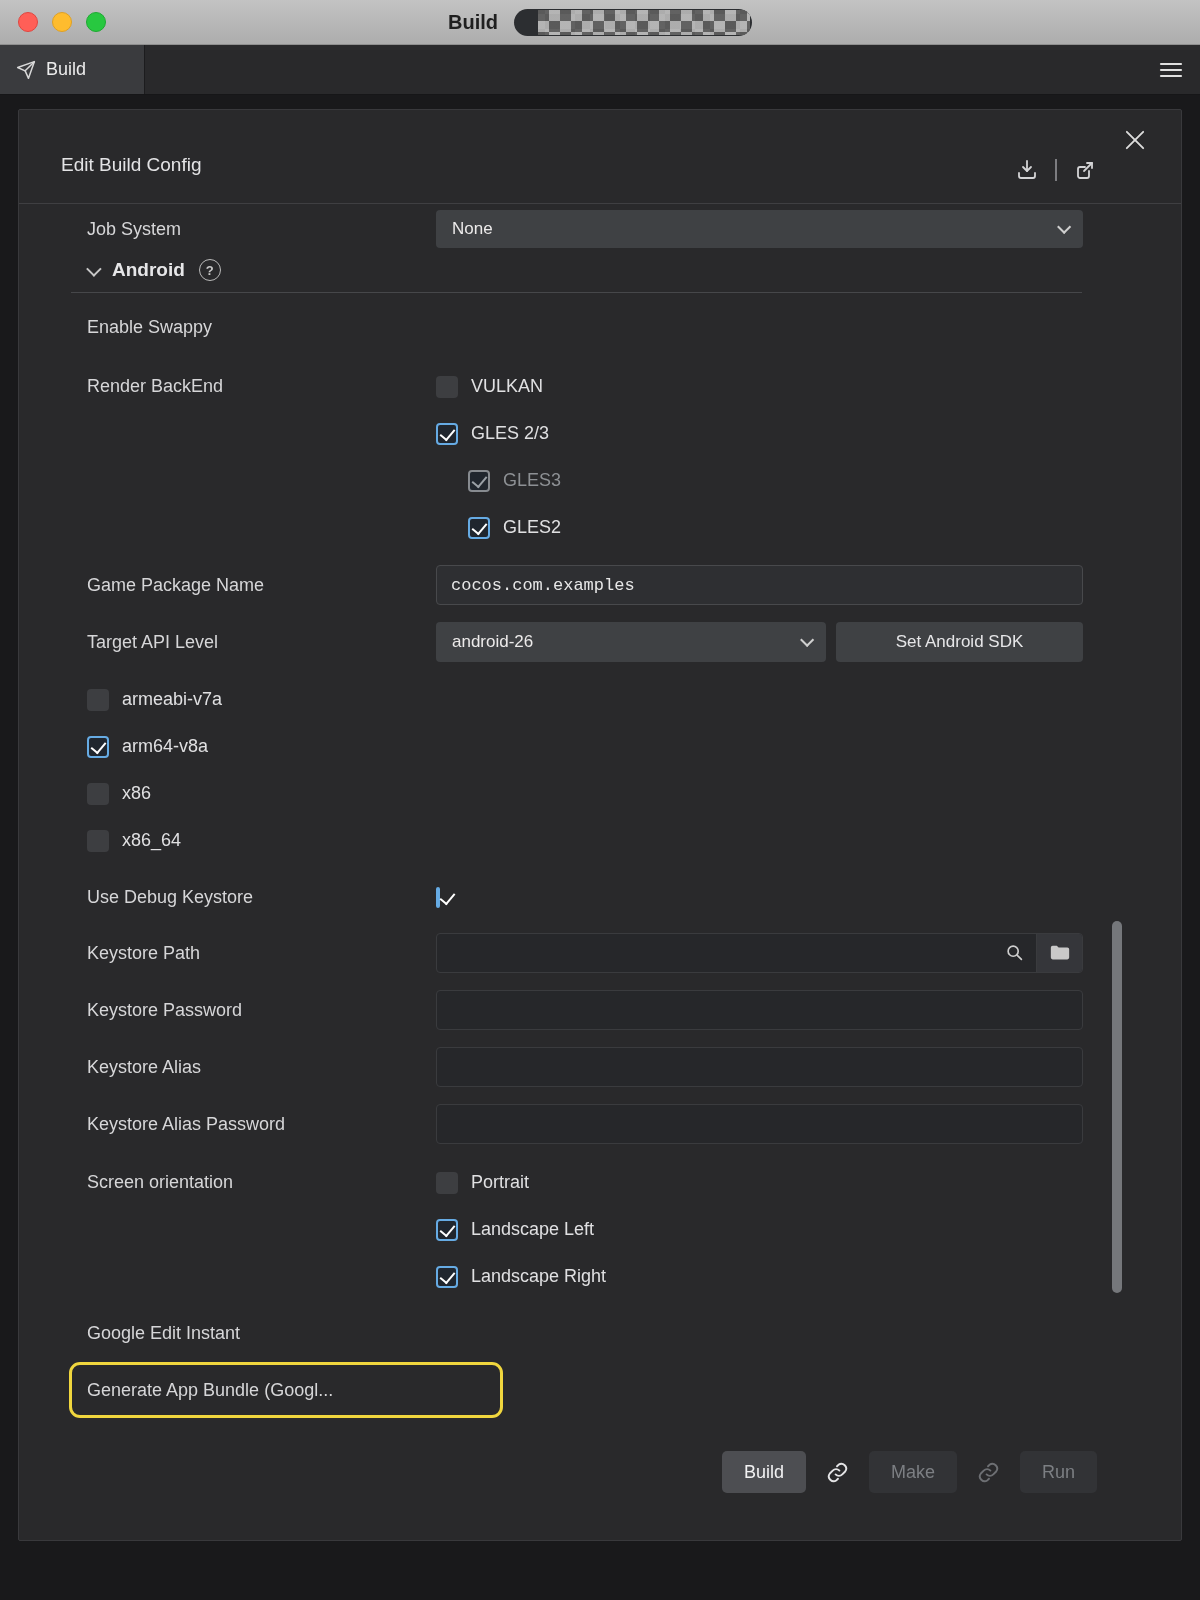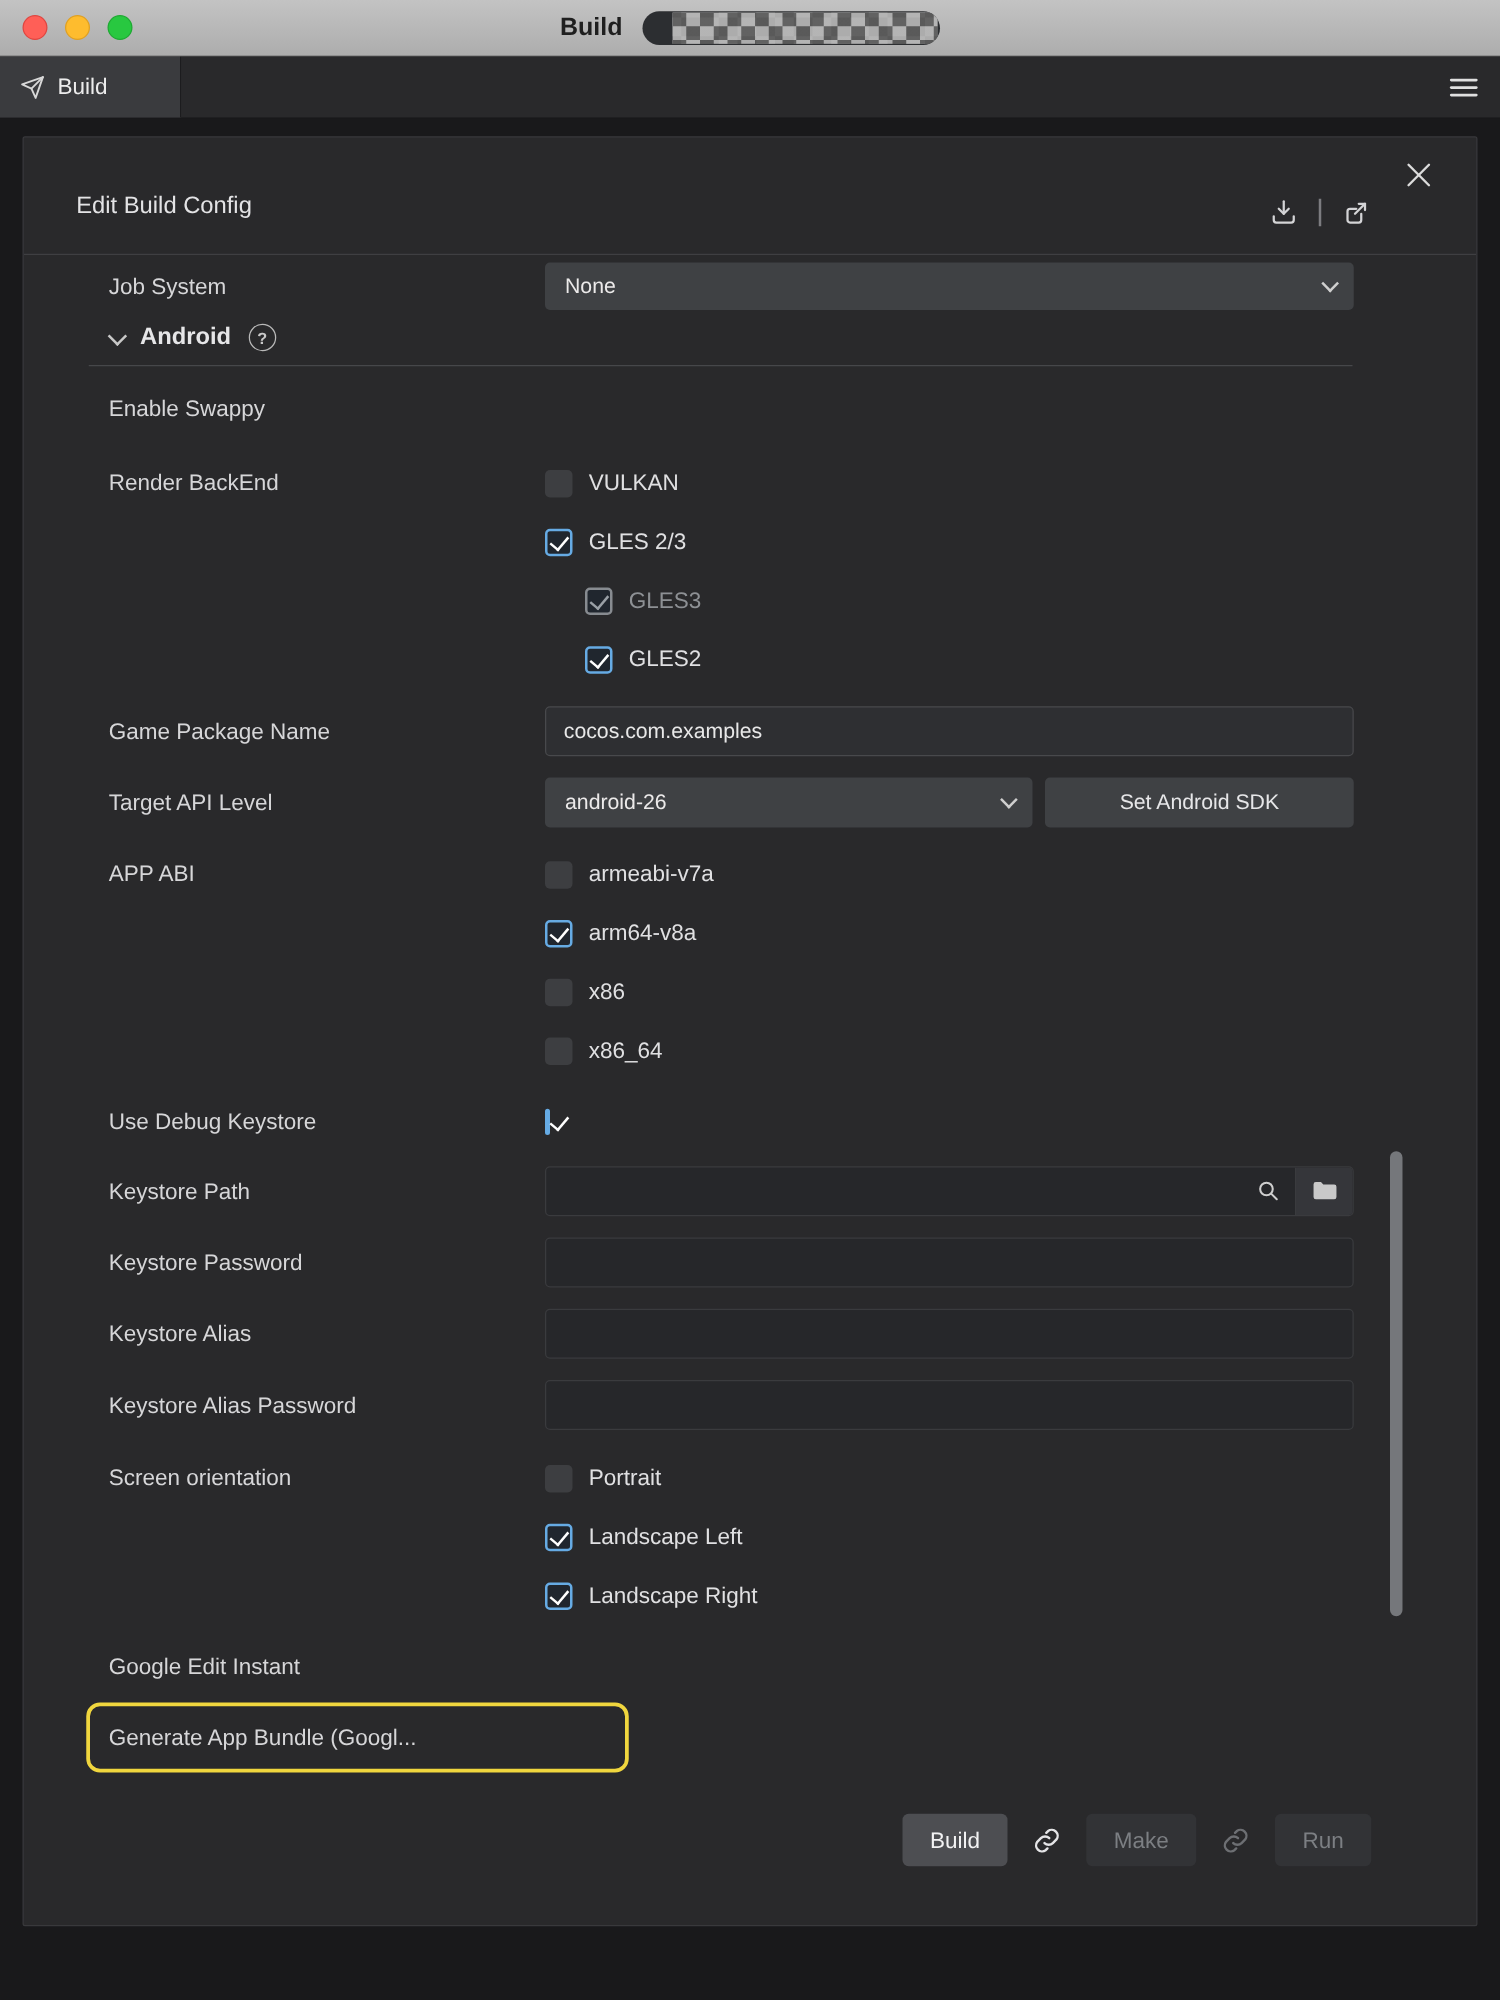--- a/index.html
+++ b/index.html
@@ -98,21 +98,21 @@
     border-right:2px solid #cfcfcf; border-bottom:2px solid #cfcfcf;
     transform:rotate(45deg) translateY(-3px);
   }
   .btn{
     height:40px; background:#3f4144; border:none; border-radius:4px;
     color:#e6e6e8; font-size:17px; font-family:inherit; cursor:pointer;
   }
   .ti{
     width:100%; height:40px; background:#26272a; border:1px solid #3a3b3e;
     border-radius:4px; color:#e8e8e8; font-size:17px; padding:0 14px;
-    font-family:Liberation Sans, sans-serif; outline:none;
+    font-family:Liberation Mono, monospace; outline:none;
   }
   .ti--light{ background:#2e2f32; border-color:#48494c; }
   .input-wrap{
     display:flex; align-items:center; height:40px;
     background:#26272a; border:1px solid #3a3b3e; border-radius:4px; overflow:hidden;
   }
   .input-wrap input{
     flex:1; height:100%; background:transparent; border:none; outline:none;
     color:#e8e8e8; font-size:17px; padding:0 14px; font-family:inherit;
   }
@@ -289,21 +289,20 @@
       <div class="row-field" style="display:flex; gap:10px;">
         <div class="select" style="width:390px; height:40px;">
           <span>android-26</span>
           <span class="select-chev"></span>
         </div>
         <button class="btn" style="flex:1;">Set Android SDK</button>
       </div>
     </div>
 
     <div class="row row--group" style="margin-top:14px;">
-      <div class="row-label">APP ABI</div>
       <div class="row-field">
         <div class="cb-line">
           <span class="cb"></span>
           <span class="cb-label">armeabi-v7a</span>
         </div>
         <div class="cb-line">
           <span class="cb checked"></span>
           <span class="cb-label">arm64-v8a</span>
         </div>
         <div class="cb-line">

